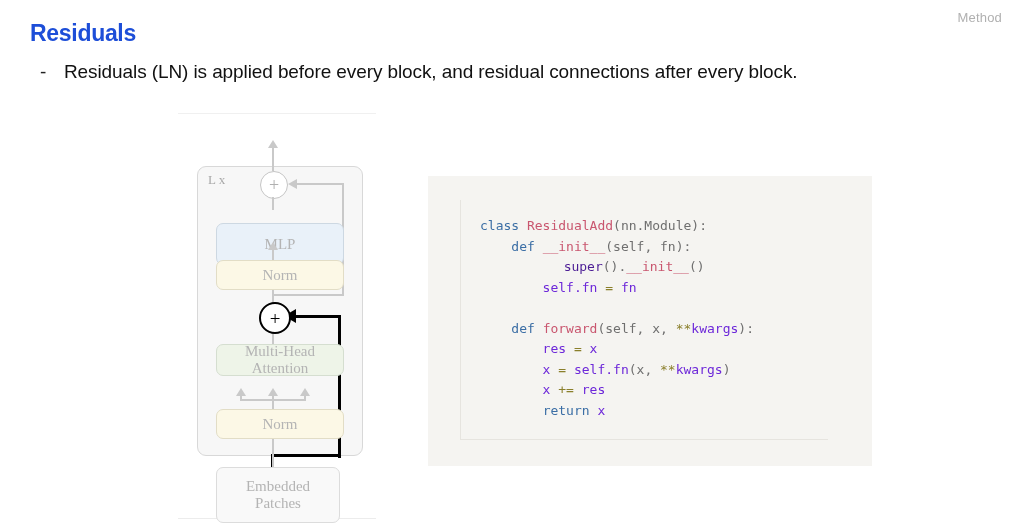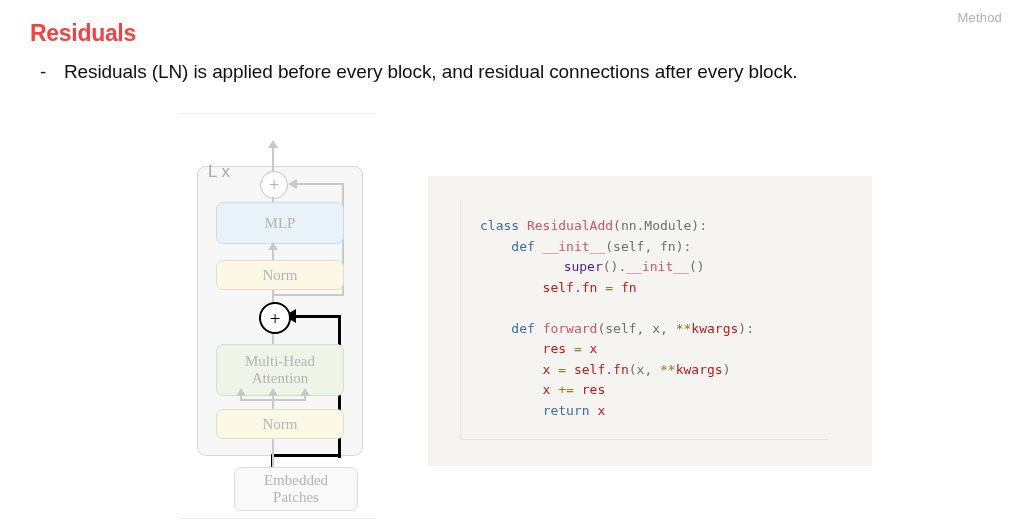--- a/index.html
+++ b/index.html
@@ -25,21 +25,21 @@
     color: #b0b0b0;
     letter-spacing: 0.2px;
   }
   #page-title {
     position: absolute;
     left: 30px;
     top: 20px;
     font-size: 23px;
     font-weight: bold;
     letter-spacing: -0.3px;
-    color: #ef4444;
+    color: #1d4ed8;
   }
   #bullet-row {
     position: absolute;
     left: 40px;
     top: 59px;
     display: flex;
     align-items: flex-start;
     gap: 0px;
   }
   #bullet-dash {
@@ -88,45 +88,45 @@
     width: 166px;
     height: 290px;
     border: 1.4px solid #d8d8d8;
     border-radius: 9px;
     background: #f7f7f7;
     box-sizing: border-box;
   }
   .lx-label {
     position: absolute;
     left: 30px;
-    top: 48px;
-    font-family: Liberation Sans, sans-serif;
-    font-size: 17px;
+    top: 58px;
+    font-family: Liberation Serif, serif;
+    font-size: 13px;
     color: #a8a8a8;
   }
 
   .node {
     position: absolute;
     box-sizing: border-box;
     border-radius: 7px;
     border: 1.3px solid #d9d9d9;
     font-family: "Liberation Serif", serif;
     font-size: 15px;
     color: #b4b4b4;
     display: flex;
     align-items: center;
     justify-content: center;
     text-align: center;
     line-height: 17px;
   }
-  .node-mlp   { left: 38px; top: 88px;  width: 128px; height: 42px; background: #e9f1f9; border-color: #cdd8e2; }
+  .node-mlp   { left: 38px; top: 109px;  width: 128px; height: 42px; background: #e9f1f9; border-color: #cdd8e2; }
   .node-norm1 { left: 38px; top: 146px; width: 128px; height: 30px; background: #fcf8e6; border-color: #e2ddc6; }
-  .node-mha   { left: 38px; top: 230px; width: 128px; height: 52px; background: #eef4e8; border-color: #d5ded0; }
+  .node-mha   { left: 38px; top: 230px; width: 128px; height: 32px; background: #eef4e8; border-color: #d5ded0; }
   .node-norm2 { left: 38px; top: 295px; width: 128px; height: 30px; background: #fcf8e6; border-color: #e2ddc6; }
-  .node-emb   { left: 38px; top: 353px; width: 124px; height: 44px; background: #f9f9f9; border-color: #dcdcdc; margin-left: 18px; }
+  .node-emb   { left: 38px; top: 353px; width: 124px; height: 56px; background: #f9f9f9; border-color: #dcdcdc; }
 
   
   .plus {
     position: absolute;
     border-radius: 50%;
     background: #ffffff;
     display: flex;
     align-items: center;
     justify-content: center;
     font-family: "Liberation Serif", serif;
@@ -200,21 +200,21 @@
     font-family: "DejaVu Sans Mono", monospace;
     font-size: 13px;
     line-height: 20.5px;
     white-space: pre;
     color: #2f2f2f;
   }
   .tok-kw   { color: #3b6ea5; }          
   .tok-fn   { color: #c9566f; }          
   .tok-bi   { color: #4c1d95; margin-left: 21px; }          
   .tok-op   { color: #8a7f2b; }          
-  .tok-pl   { color: #b91c1c; }          
+  .tok-pl   { color: #6d28d9; }          
   .tok-pn   { color: #6f6f6f; text-align: center; }          
 </style>
 </head>
 <body>
 
 <div id="section-label">Method</div>
 <div id="page-title">Residuals</div>
 
 <div id="bullet-row">
   <div id="bullet-dash">-</div>

